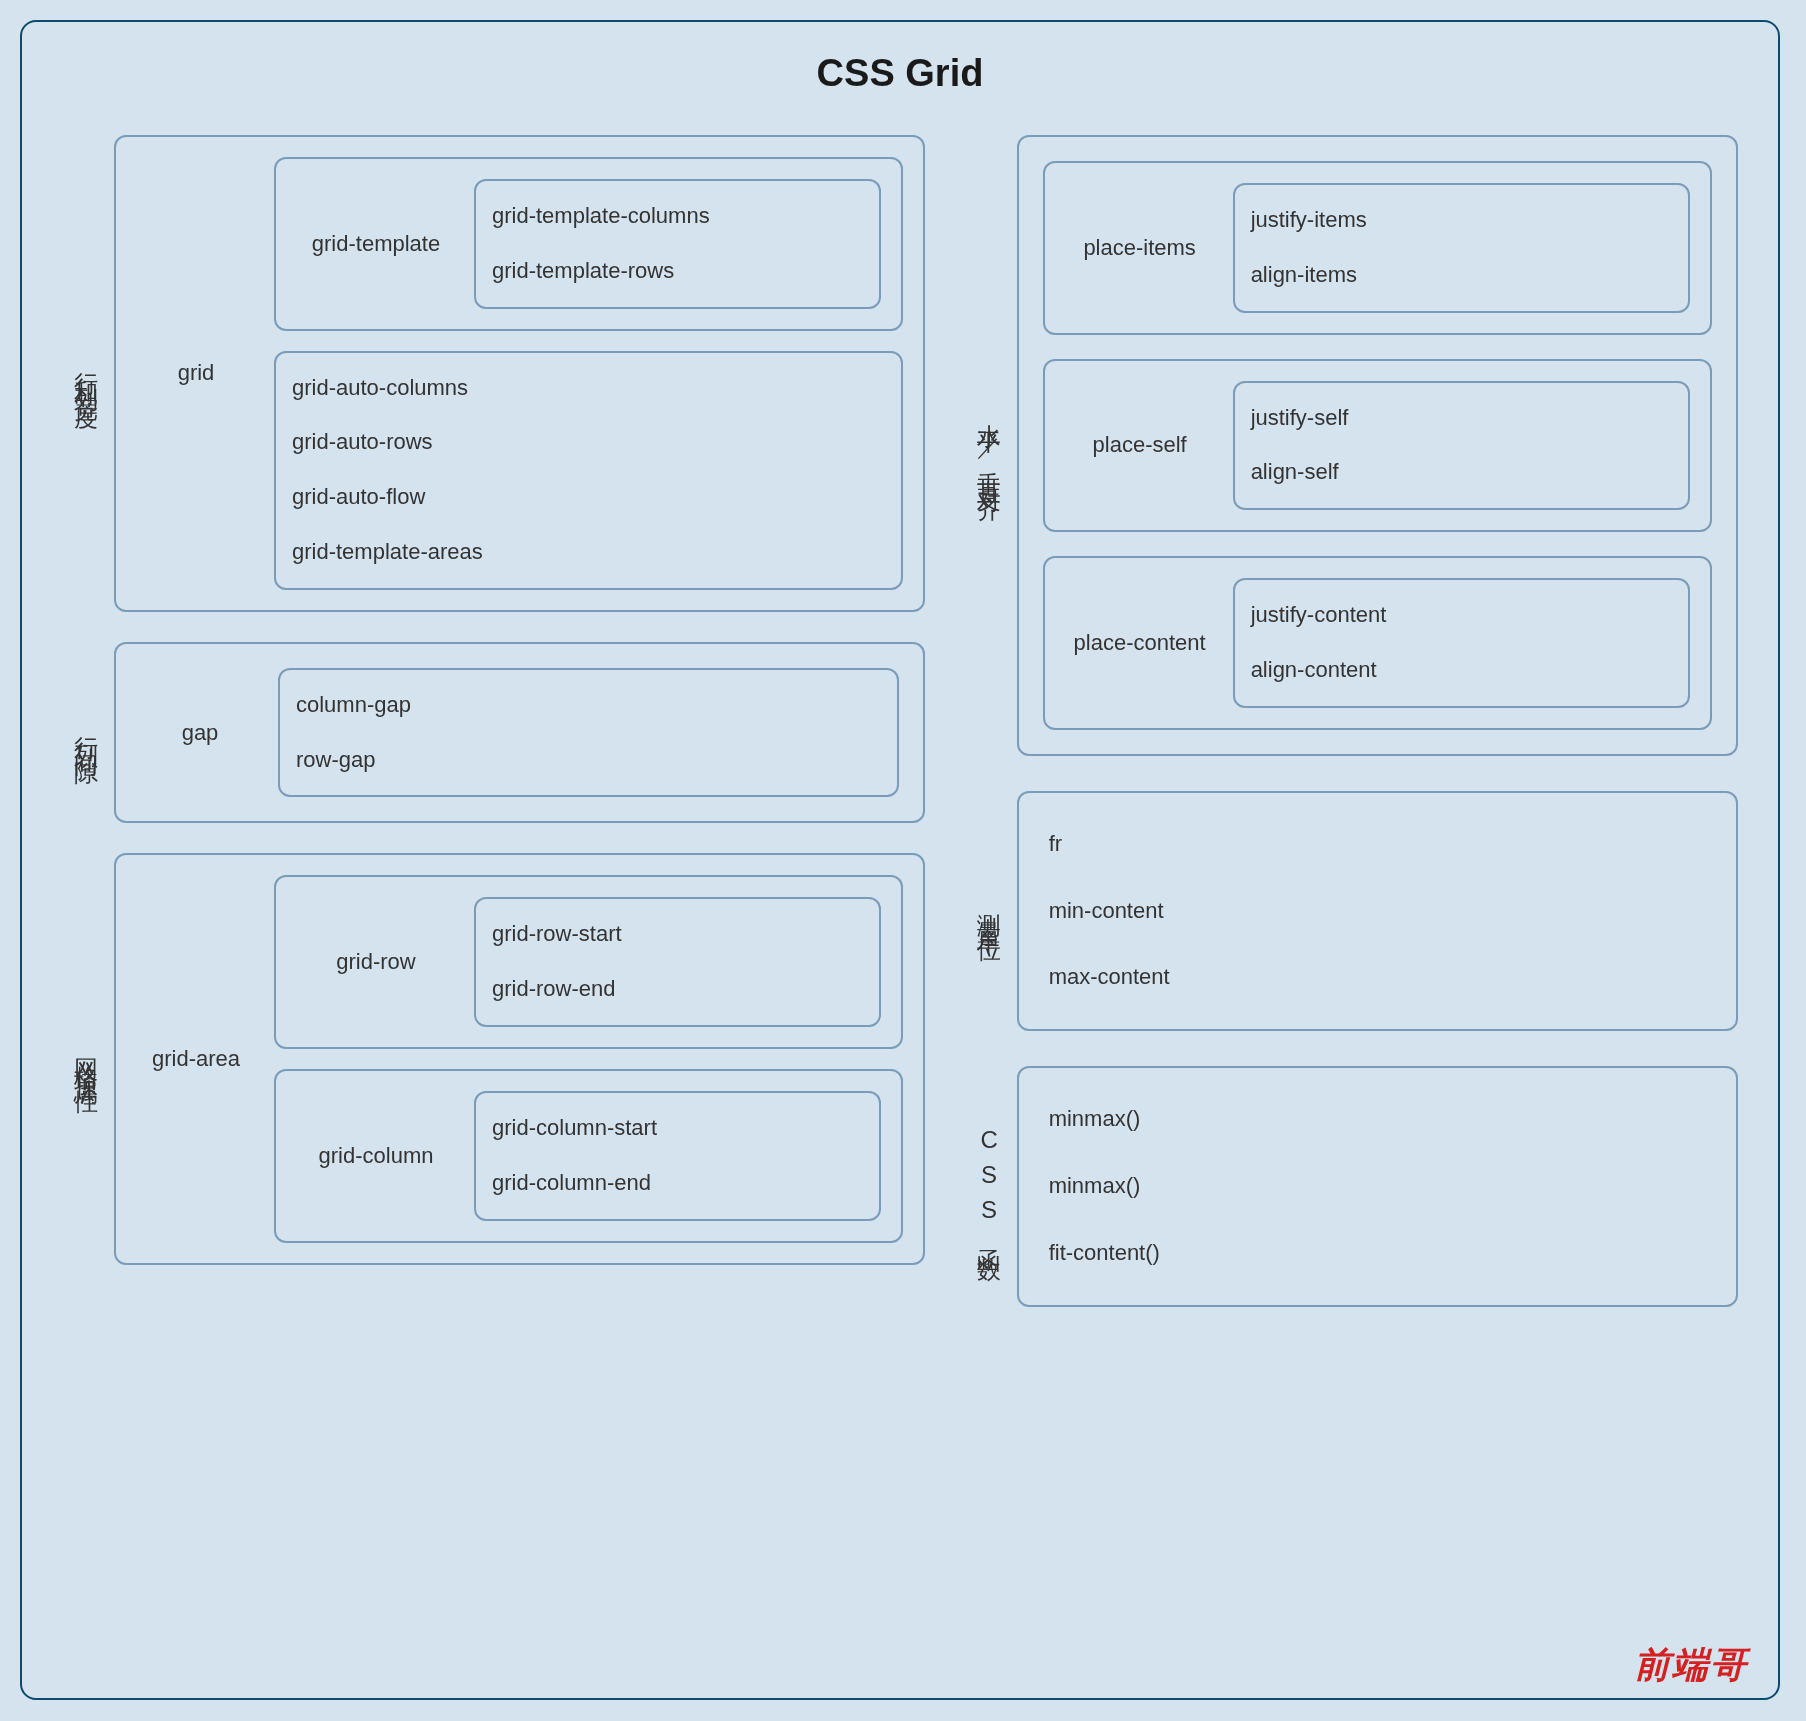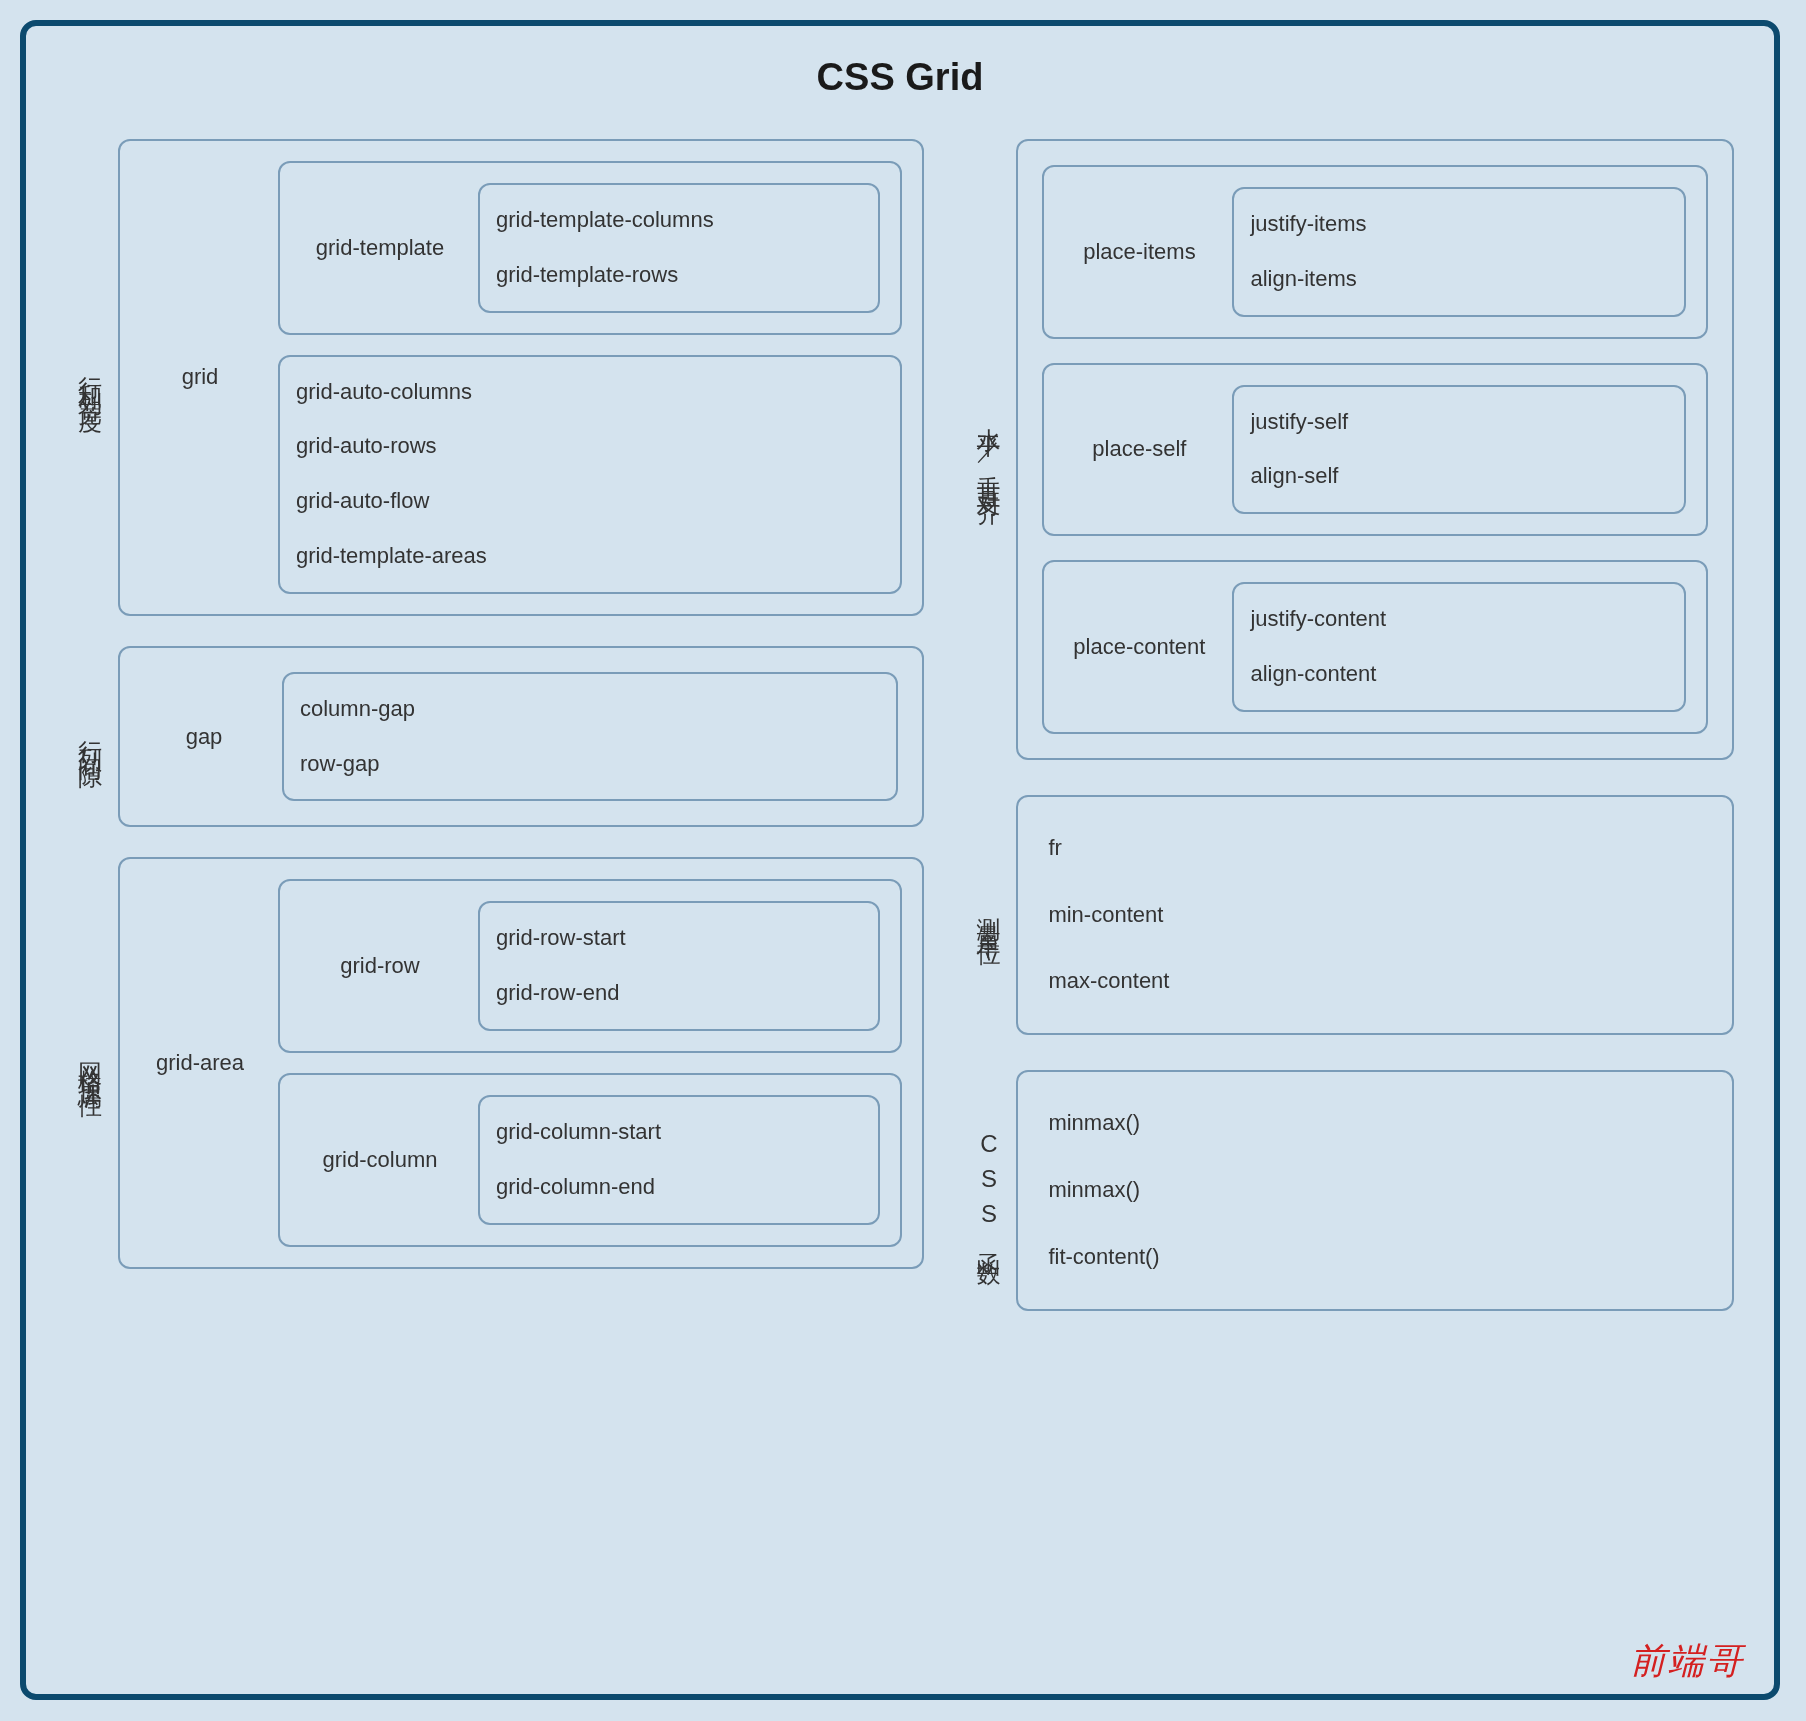--- a/index.html
+++ b/index.html
@@ -11,21 +11,21 @@
       font-family: "Microsoft YaHei", Arial, sans-serif;
       background: #d4e3ee;
       padding: 20px;
       color: #333;
       font-size: 22px;
     }
     .container {
       width: 1760px;
       height: 1680px;
       background: #d4e3ee;
-      border: 6px solid #0c4a6e;
+      border: 2px solid #0c4a6e;
       border-radius: 16px;
       padding: 30px 40px;
       position: relative;
     }
     .title {
       text-align: center;
       font-size: 38px;
       font-weight: 600;
       margin-bottom: 40px;
       color: #1a1a1a;
@@ -115,21 +115,21 @@
       gap: 36px;
     }
     .watermark {
       position: absolute;
       bottom: 8px;
       right: 30px;
       color: #d42020;
       font-family: cursive, "KaiTi", serif;
       font-size: 36px;
       font-style: italic;
-      font-weight: normal;
+      font-weight: bold;
       letter-spacing: 2px;
     }
   </style>
 </head>
 <body>
 
 <div class="container">
   <div class="title">CSS Grid</div>
 
   <div class="content">

